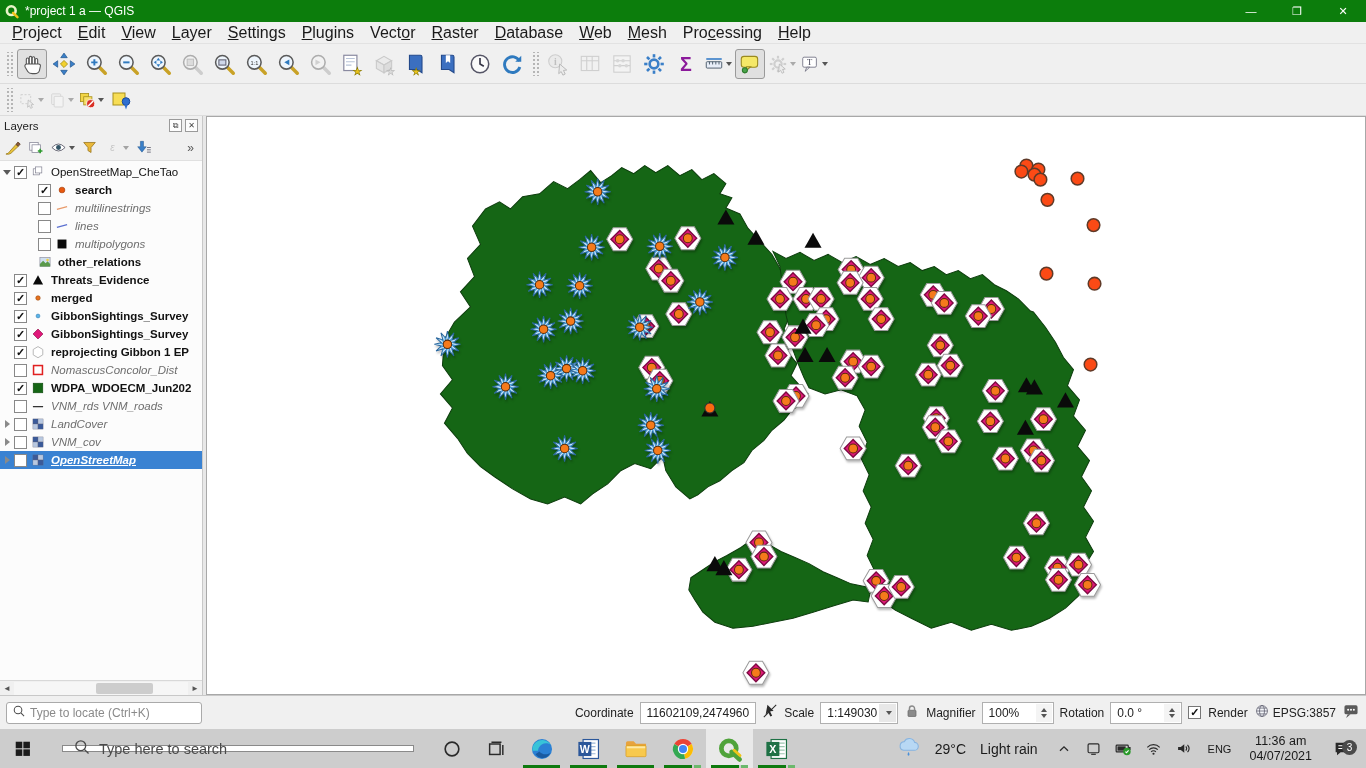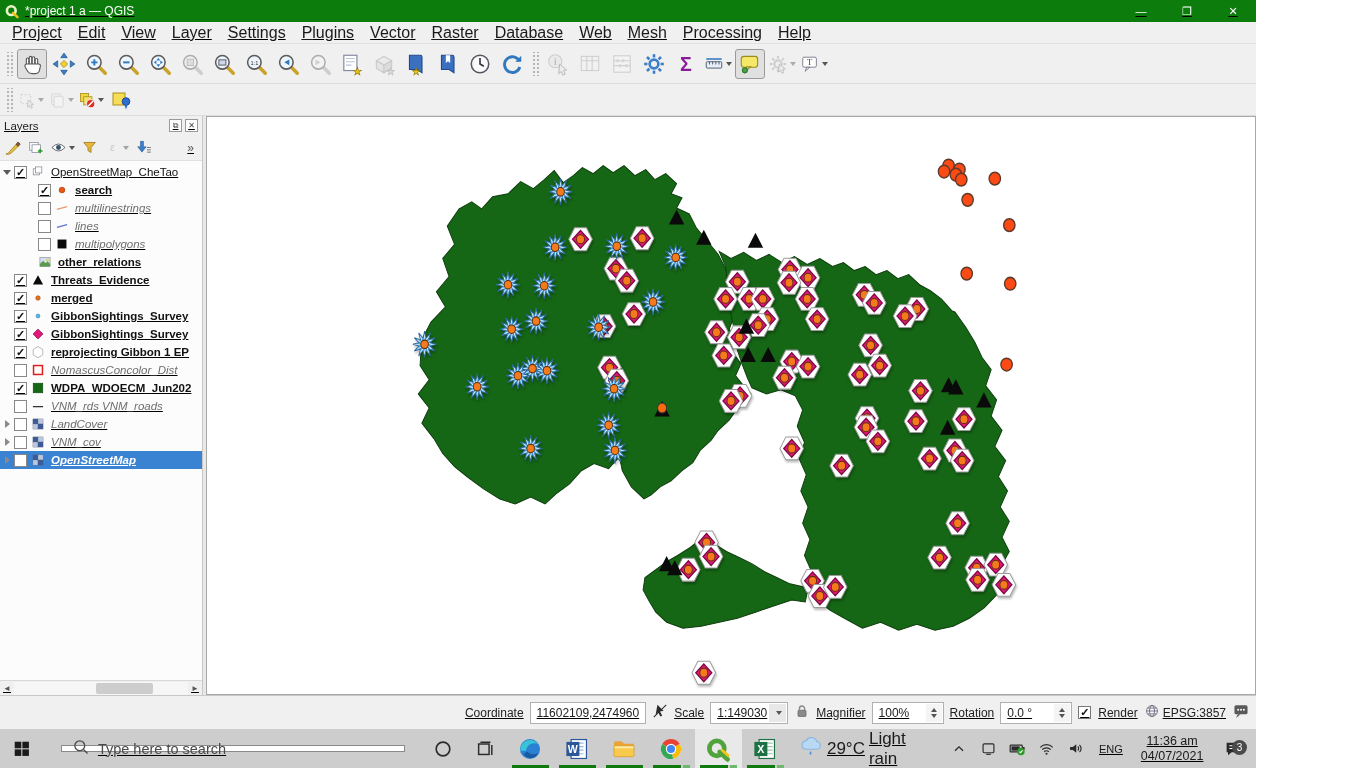--- a/index.html
+++ b/index.html
@@ -1,17 +1,17 @@
 <!DOCTYPE html>
 <html><head>
 <meta charset="utf-8">
 <style>
   *{margin:0;padding:0;box-sizing:border-box;}
   html,body{width:1366px;height:768px;overflow:hidden;font-family:"Liberation Sans",sans-serif;}
-  .screen{width:1256px;height:768px;display:flex;flex-direction:column;background:#86efac;text-decoration:underline;}
+  .screen{width:1366px;height:768px;display:flex;flex-direction:column;background:#86efac;}
 
   
   .titlebar{height:22px;background:#0c7d0c;display:flex;align-items:center;color:#fff;font-size:12px;flex:0 0 auto;}
   .titlebar .tlogo{width:16px;height:16px;margin:0 5px 0 4px;}
   .win-controls{margin-left:auto;display:flex;height:100%;}
   .win-btn{width:46px;height:100%;display:flex;align-items:center;justify-content:center;color:#fff;font-size:11px;}
 
   
   .menubar{height:22px;background:#f0f0f0;display:flex;align-items:center;font-size:16px;color:#1a1a1a;border-bottom:1px solid #e2e2e2;flex:0 0 auto;padding-left:4px;}
   .menu-item{padding:2px 8px;}
@@ -79,21 +79,21 @@
   
   .taskbar{height:39px;background:#cdcdcd;display:flex;align-items:stretch;flex:0 0 auto;font-size:13px;color:#1a1a1a;}
   .tk-btn{display:flex;align-items:center;justify-content:center;position:relative;}
   .tk-start{width:46px;}
   .tk-search{width:352px;background:#fff;border:1px solid #8a8a8a;display:flex;align-items:center;gap:8px;padding:0 10px;color:#4a4a4a;font-size:14.5px;margin:16px;}
   .tk-app{width:47px;}
   .tk-app.active{background:#e9e9e9;}
   .tk-underline{position:absolute;bottom:0;left:5px;right:5px;height:3px;background:#0e7a0e;}
   .tk-underline.multi::after{content:"";position:absolute;right:-0px;top:0;width:7px;height:3px;background:#6cb86c;border-left:2px solid #cdcdcd;}
   .tk-right{margin-left:auto;display:flex;align-items:center;gap:2px;padding-right:4px;}
-  .tk-weather{display:flex;align-items:center;gap:4px;padding:0 10px;font-size:17px;}
+  .tk-weather{display:flex;align-items:center;gap:14px;padding:0 10px;font-size:14px;}
   .tk-ico{width:28px;display:flex;align-items:center;justify-content:center;height:100%;}
   .tk-lang{padding:0 8px;font-size:11px;}
   .tk-clock{text-align:center;font-size:12.5px;line-height:15px;padding:0 8px;}
   .tk-notif{width:40px;display:flex;align-items:center;justify-content:center;position:relative;}
   .badge{position:absolute;right:5px;bottom:4px;width:15px;height:15px;border-radius:50%;background:#4a4a4a;color:#fff;font-size:10px;display:flex;align-items:center;justify-content:center;}
 </style>
 </head>
 <body>
 
 <div class="screen">
@@ -896,20 +896,27 @@
             <circle cx="885" cy="107" r="6.3" fill="#fb4a15" stroke="#5f3a28" stroke-width="1.5"></circle>
             <circle cx="838" cy="155" r="6.3" fill="#fb4a15" stroke="#5f3a28" stroke-width="1.5"></circle>
             <circle cx="886" cy="165" r="6.3" fill="#fb4a15" stroke="#5f3a28" stroke-width="1.5"></circle>
             <circle cx="882" cy="245" r="6.3" fill="#fb4a15" stroke="#5f3a28" stroke-width="1.5"></circle>
           </g>
         </svg>
     </div>
   </div>
 
   <div class="statusbar">
+    <div class="locator">
+      <span id="ic-locator"><svg viewBox="0 0 22 22" width="14" height="14">
+            <circle cx="9.5" cy="9.5" r="6" fill="none" stroke="#4a4a4a" stroke-width="1.6"></circle>
+            <path d="M14 14 L19 19" stroke="#4a4a4a" stroke-width="1.6"></path>
+          </svg></span>
+      <span>Type to locate (Ctrl+K)</span>
+    </div>
     <div class="sb-gap"></div>
     <span>Coordinate</span>
     <div class="sb-box">
         <span>11602109,2474960</span>
       </div>
     <span id="ic-mousecoord"><svg viewBox="0 0 22 22" width="16" height="16">
           <path d="M7.5 2.5 l8.5 8.5 -5 .5 3 6 -2.5 1.2 -3-6 -3.5 3.5z" fill="#2a2a2a"></path>
           <path d="M2.5 19.5 L19.5 2.5" stroke="#2a2a2a" stroke-width="1.4"></path>
         </svg></span>
     <span>Scale</span>

